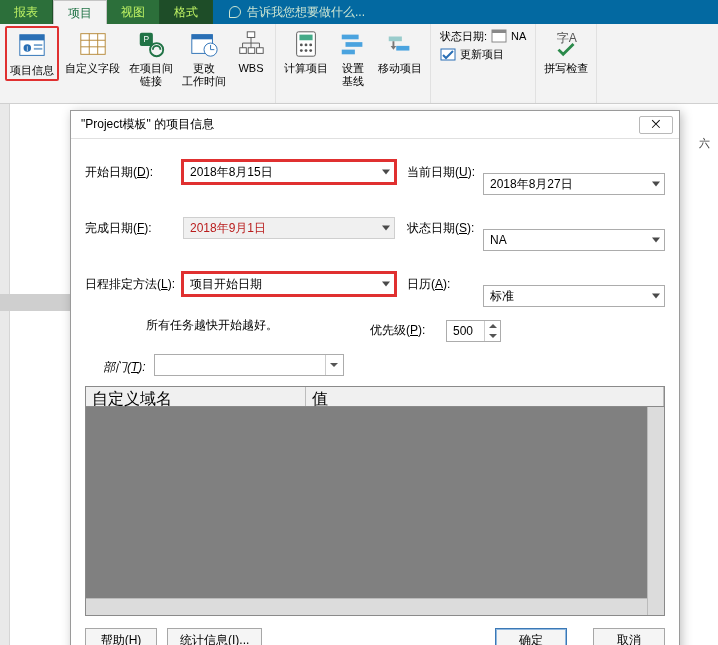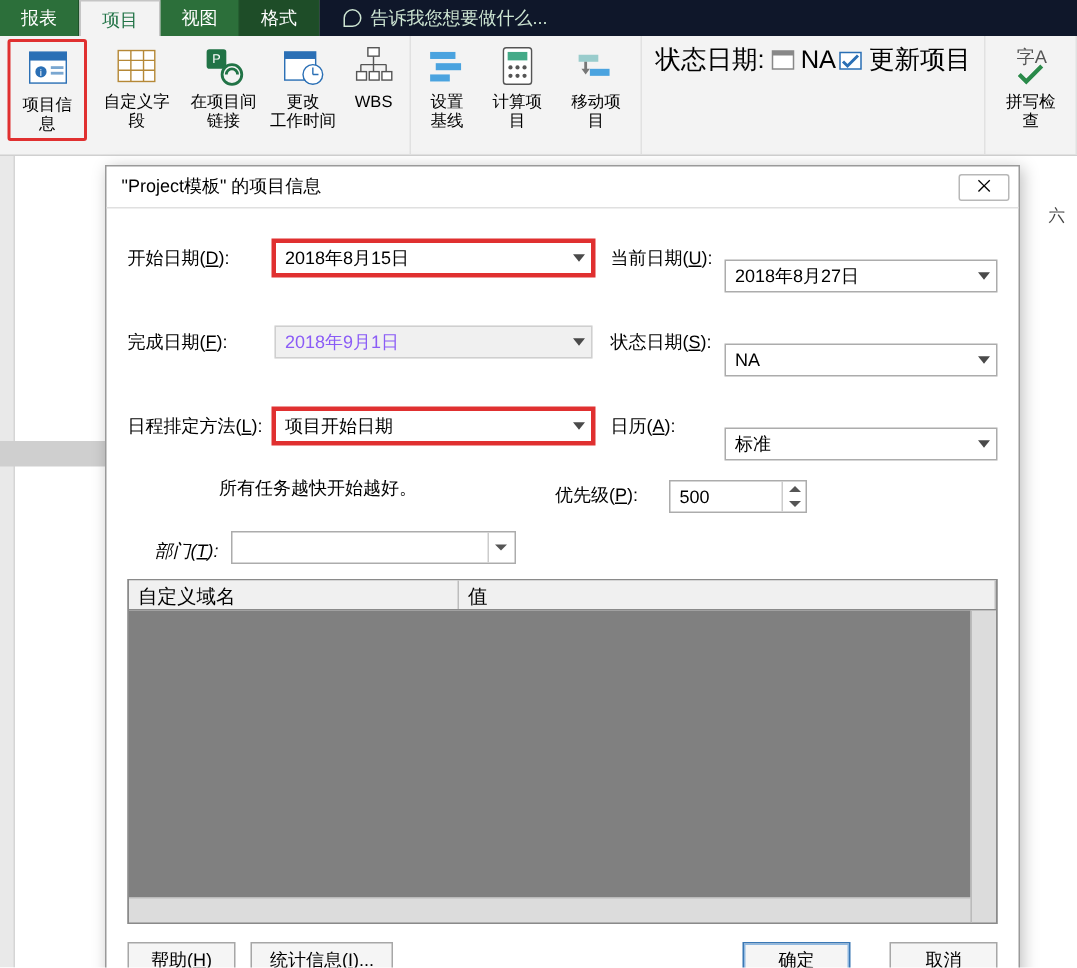--- a/index.html
+++ b/index.html
@@ -1,73 +1,73 @@
 <!DOCTYPE html>
 <html><head>
 <meta charset="utf-8">
 <style>
   * { box-sizing: border-box; font-family: "Microsoft YaHei", "Segoe UI", sans-serif; }
   body { margin: 0; width: 718px; height: 645px; background: #fff; overflow: hidden; position: relative; }
 
   
   .tabstrip { display: flex; align-items: stretch; height: 24px; background: #fff; font-size: 12px; }
-  .tab { padding: 4px 14px 3px; color: #ffffff; background: #2c6f3a; cursor: pointer; border-right: 1px solid #1e5128; }
+  .tab { padding: 4px 14px 3px; color: #bef264; background: #2c6f3a; cursor: pointer; border-right: 1px solid #1e5128; }
   .tab.dark { background: #1e4d28; }
   .tab.active { background: #f3f3f3; color: #217346; border: 1px solid #c5c5c5; border-bottom: none; }
-  .tellme { flex: 1; background: #0f172a; display: flex; align-items: center; padding-left: 16px; color: #cde5d2; gap: 6px; }
+  .tellme { flex: 1; background: #0369a1; display: flex; align-items: center; padding-left: 16px; color: #cde5d2; gap: 6px; }
   .bulb-icon { width: 12px; height: 12px; border: 1px solid #cde5d2; border-radius: 50% 50% 50% 0; display: inline-block; }
 
   .ribbon { height: 80px; background: #f3f3f3; border-bottom: 1px solid #d0d0d0; display: flex; font-size: 11px; }
   .rgroup { display: flex; flex-direction: column; border-right: 1px solid #e1e1e1; padding: 2px 5px 0; }
   .rgroup .btns { flex: 1; display: flex; align-items: flex-start; gap: 3px; }
   .rbtn { display: flex; flex-direction: column; align-items: center; justify-content: flex-start; padding: 2px 3px; cursor: pointer; text-align: center; line-height: 13px; }
   .rbtn.highlight { border: 2px solid #e03030; border-radius: 2px; }
   .ricon { width: 32px; height: 32px; display: flex; align-items: center; justify-content: center; margin-bottom: 2px; }
   .ricon svg { width: 30px; height: 30px; }
-  .smallstack { display: flex; flex-direction: row; gap: 2px; font-size: 17px; padding: 2px 4px; }
+  .smallstack { display: flex; flex-direction: column; gap: 2px; font-size: 11px; padding: 2px 4px; }
   .smallrow { display: flex; align-items: center; gap: 4px; white-space: nowrap; }
   .smallrow .sicon { width: 16px; height: 16px; }
 
   
   .sheet { position: absolute; top: 104px; left: 0; width: 718px; height: 541px; background: #fff; }
   .sheet-border { position:absolute; left:0; width:10px; top:0; bottom:0; background:#e9e9e9; border-right:1px solid #d5d5d5;}
   .sheet-hdr { position: absolute; top: 30px; right: 0; font-size: 11px; color: #444; padding: 2px 8px; }
   .sheet-hl { position:absolute; left:0; top:190px; width:70px; height:17px; background:#cfcfcf;}
 
   
   .dialog { position: absolute; left: 70px; top: 110px; width: 610px; background: #fff; border: 1px solid #9a9a9a; box-shadow: 2px 2px 10px rgba(0,0,0,.25); font-size: 12px; }
   .dlg-title { display:flex; align-items:center; justify-content:space-between; height:28px; padding:0 6px 0 10px; border-bottom:1px solid #e0e0e0;}
   .dlg-close { width:34px; height:18px; border:1px solid #b8b8b8; border-radius:2px; display:flex; align-items:center; justify-content:center; cursor:pointer; font-size:11px;}
   .dlg-body { padding: 10px 14px 12px; }
 
   .form-row { display:flex; align-items:center; margin-bottom:10px; }
   .lbl { width:98px; }
   .lbl u { text-decoration: underline; }
   .col2-lbl { width:76px; margin-left:12px; }
   .combo { position:relative; height:22px; border:1px solid #acacac; background:#fff; display:flex; align-items:center; padding:0 20px 0 6px; }
-  .combo.disabled { background:#f0f0f0; color:#8b5cf6; border-color:#cfcfcf;}
+  .combo.disabled { background:#f0f0f0; color:#b91c1c; border-color:#cfcfcf;}
   .combo .caret, .spinner .caret { position:absolute; right:4px; top:50%; transform:translateY(-50%); width:0;height:0;border-left:4px solid transparent;border-right:4px solid transparent;border-top:5px solid #4a4a4a;}
   .combo.red { outline:3px solid #e03030; outline-offset:-1px; }
   .w212 { width:212px; } .flex1 { flex:1;margin-top:24px; }
 
   .note { margin-left:98px; margin-bottom:10px; }
-  .spinner { position:relative; width:92px; height:22px; border:1px solid #acacac; display:flex; align-items:center; padding:0 32px 0 6px;}
+  .spinner { position:relative; width:55px; height:22px; border:1px solid #acacac; display:flex; align-items:center; padding:0 32px 0 6px;}
   .spinner .spinbtns{ position:absolute; right:0; top:0; width:16px; height:100%; border-left:1px solid #ccc; display:flex; flex-direction:column;}
   .spinbtns div{ flex:1; display:flex; align-items:center; justify-content:center;}
   .tri-up{width:0;height:0;border-left:4px solid transparent;border-right:4px solid transparent;border-bottom:4px solid #555;}
   .tri-dn{width:0;height:0;border-left:4px solid transparent;border-right:4px solid transparent;border-top:4px solid #555;}
 
   .section-lbl{ margin:4px 0 6px; }
   .dept-row{ display:flex; align-items:flex-end; margin:0 0 10px 18px; gap:8px;font-style:italic;}
   .dept-combo{ width:190px; height:22px; border:1px solid #acacac; position:relative; background:#fff;}
   .dept-combo .dd{ position:absolute; right:0; top:0; width:18px; height:100%; border-left:1px solid #ccc; display:flex; align-items:center; justify-content:center;}
 
   .grid { border:1px solid #8a8a8a; height:230px; background:#808080; position:relative; }
   .grid-hdr{ display:flex; height:20px; background:#f0f0f0; border-bottom:1px solid #8a8a8a;}
-  .gh { border-right:1px solid #bdbdbd; padding:2px 6px; font-size:13px; background:#f0f0f0;}
+  .gh { border-right:1px solid #bdbdbd; padding:2px 6px; font-size:16px; background:#f0f0f0;}
   .gh:first-child{ width:220px;} .gh:last-child{ flex:1;}
   .grid-scroll{ position:absolute; right:0; top:20px; bottom:0; width:17px; background:#dcdcdc; border-left:1px solid #bbb;}
   .grid-hscroll{ position:absolute; left:0; right:17px; bottom:0; height:17px; background:#dcdcdc; border-top:1px solid #bbb;}
 
   .dlg-buttons{ display:flex; justify-content:space-between; align-items:center; margin-top:12px;}
   .btn{ min-width:72px; height:24px; border:1px solid #a7a7a7; background:#f5f5f5; display:inline-flex; align-items:center; justify-content:center; padding:0 12px; cursor:pointer; font-size:12px;}
   .btn.primary{ border:1px solid #3b78b5; box-shadow: inset 0 0 0 1px #8fb8e0;}
   .left-btns{ display:flex; gap:10px;}
   .right-btns{ display:flex; gap:26px;}
 </style>
@@ -155,42 +155,42 @@
         <span>WBS</span>
       </div>
     </div>
   </div>
 
   <div class="rgroup">
     <div class="btns">
       <div class="rbtn">
         <div class="ricon">
           <svg viewBox="0 0 32 32">
-              <rect x="4" y="6" width="18" height="5" fill="#4aa3df"></rect>
-              <rect x="8" y="14" width="18" height="5" fill="#4aa3df"></rect>
-              <rect x="4" y="22" width="14" height="5" fill="#4aa3df"></rect>
-            </svg>
-        </div>
-        <span style="white-space:pre;">设置
-基线</span>
-      </div>
-      <div class="rbtn">
-        <div class="ricon">
-          <svg viewBox="0 0 32 32">
               <rect x="6" y="3" width="20" height="26" rx="2" fill="#fff" stroke="#555"></rect>
               <rect x="9" y="6" width="14" height="6" fill="#4a8"></rect>
               <circle cx="11" cy="17" r="1.5" fill="#555"></circle>
               <circle cx="16" cy="17" r="1.5" fill="#555"></circle>
               <circle cx="21" cy="17" r="1.5" fill="#555"></circle>
               <circle cx="11" cy="23" r="1.5" fill="#555"></circle>
               <circle cx="16" cy="23" r="1.5" fill="#555"></circle>
               <circle cx="21" cy="23" r="1.5" fill="#555"></circle>
             </svg>
         </div>
         <span>计算项目</span>
+      </div>
+      <div class="rbtn">
+        <div class="ricon">
+          <svg viewBox="0 0 32 32">
+              <rect x="4" y="6" width="18" height="5" fill="#4aa3df"></rect>
+              <rect x="8" y="14" width="18" height="5" fill="#4aa3df"></rect>
+              <rect x="4" y="22" width="14" height="5" fill="#4aa3df"></rect>
+            </svg>
+        </div>
+        <span style="white-space:pre;">设置
+基线</span>
       </div>
       <div class="rbtn">
         <div class="ricon">
           <svg viewBox="0 0 32 32">
               <rect x="4" y="8" width="14" height="5" fill="#9cc"></rect>
               <rect x="12" y="18" width="14" height="5" fill="#4aa3df"></rect>
               <path d="M10 13 v5 h2 l-3 4 -3 -4 h2 v-5 z" fill="#777"></path>
             </svg>
         </div>
         <span>移动项目</span>

